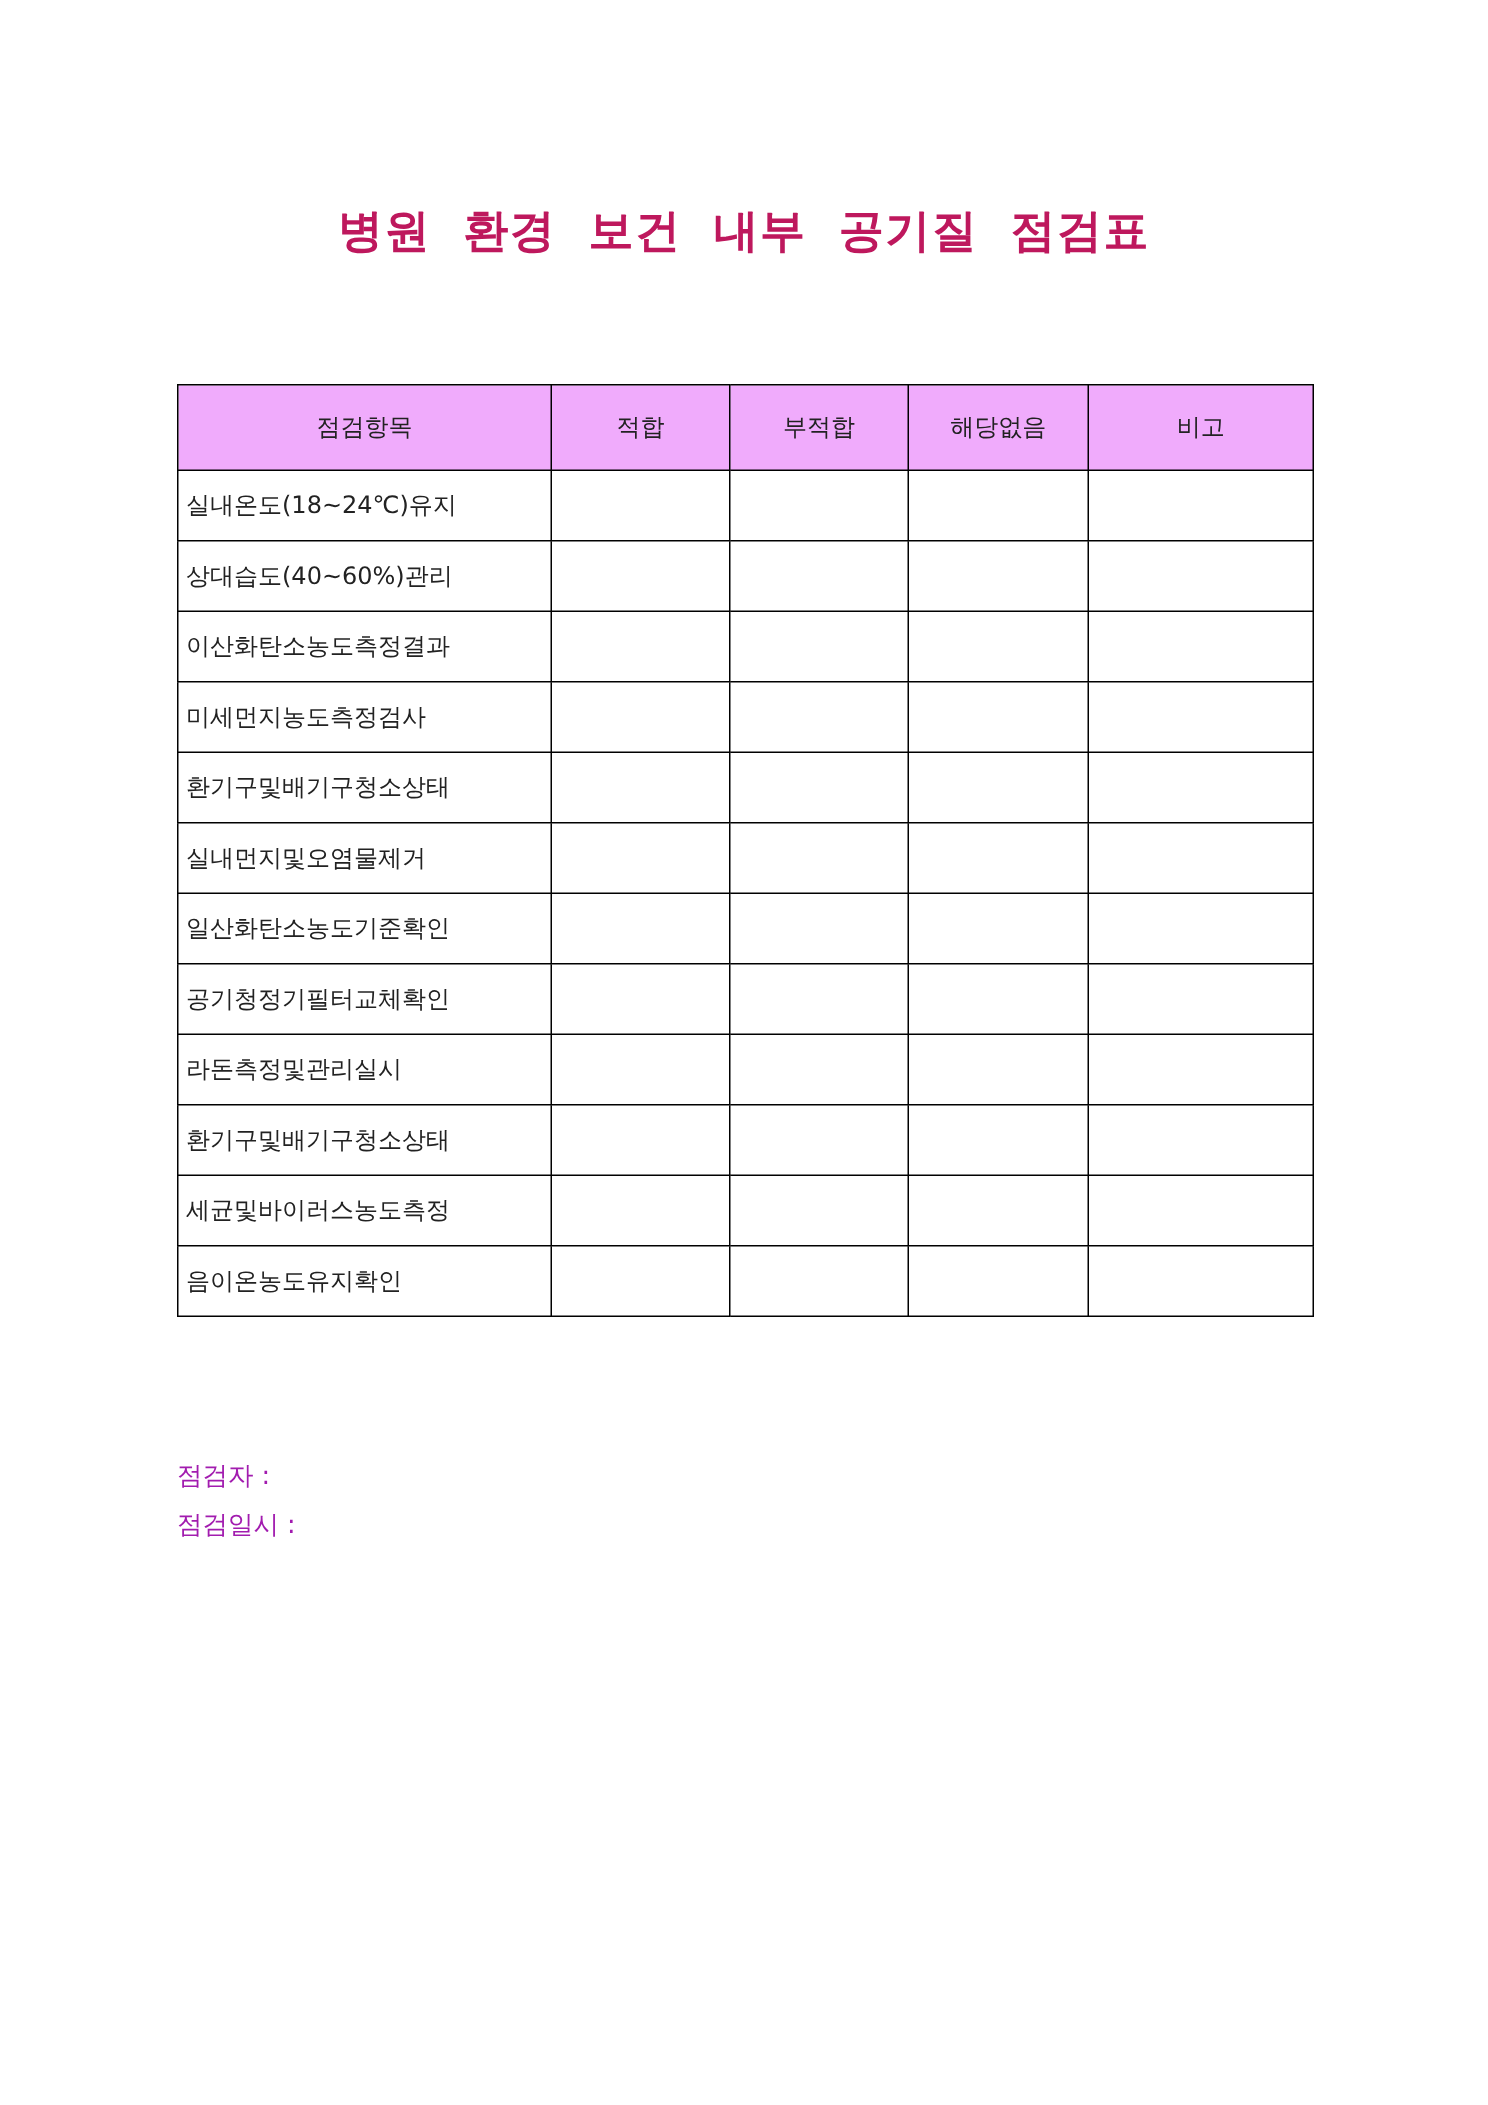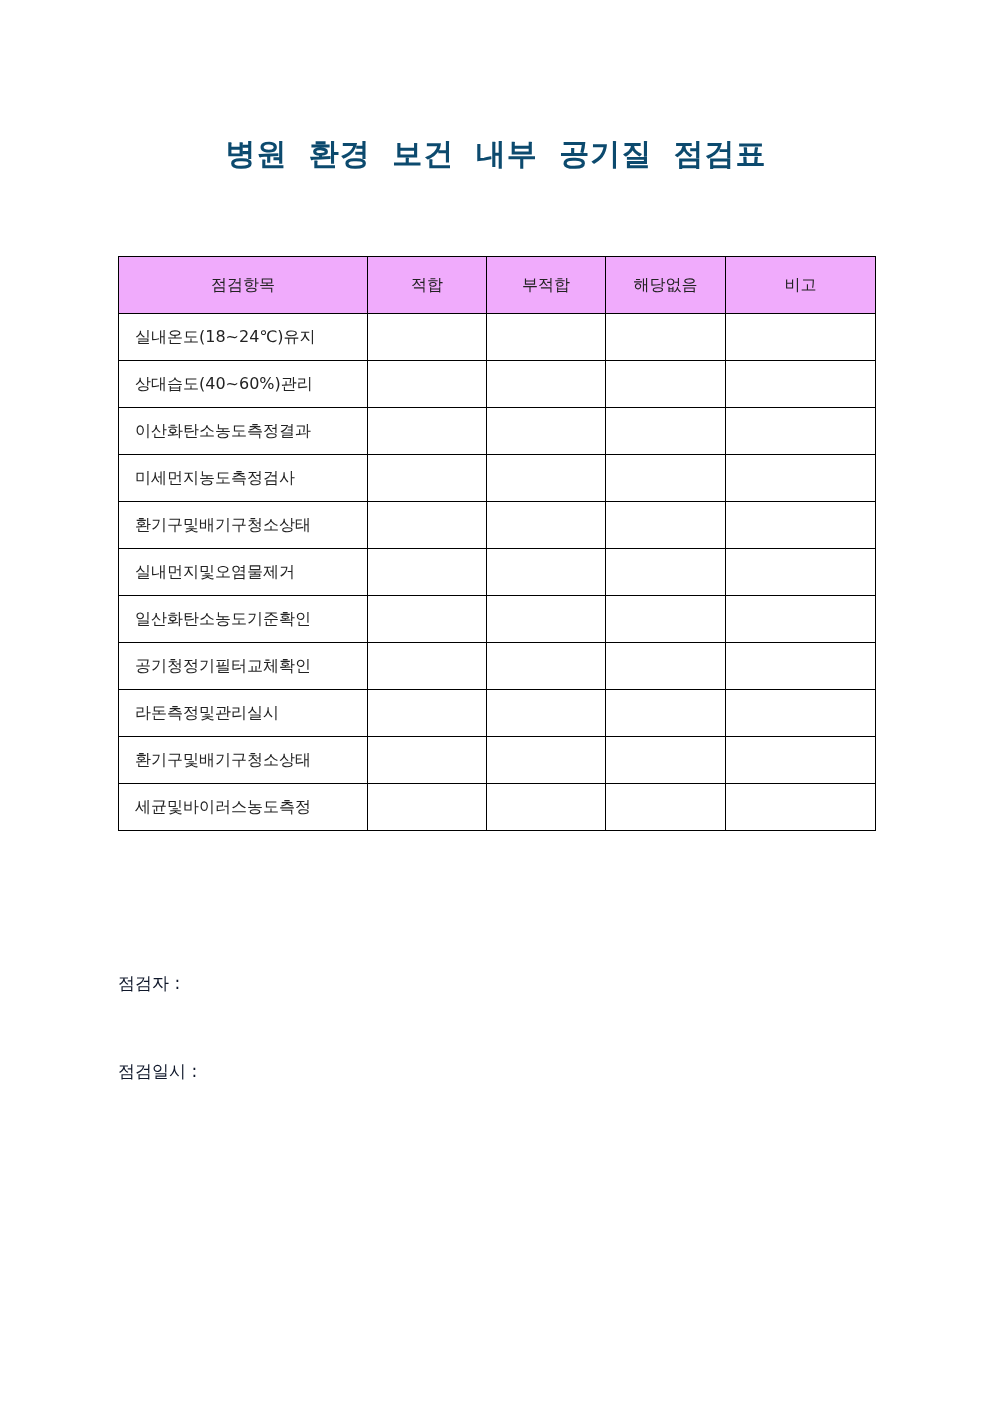--- a/index.html
+++ b/index.html
@@ -18,21 +18,21 @@
     .page-title {
       position: absolute;
       top: 134px;
       left: 0;
       width: 992px;
       text-align: center;
       font-size: 30px;
       font-weight: bold;
       letter-spacing: 1px;
       word-spacing: 10px;
-      color: #0c4a6e;
+      color: #be185d;
     }
     table.checklist {
       position: absolute;
       top: 256px;
       left: 118px;
       width: 757px;
       border-collapse: collapse;
       table-layout: fixed;
     }
     table.checklist th,
@@ -46,32 +46,32 @@
     table.checklist th {
       background: #f0abfc;
       height: 56px;
       text-align: center;
     }
     table.checklist td {
       height: 46px;
       background: #ffffff;
     }
     table.checklist td.item {
-      padding-left: 16px;
+      padding-left: 5px;
       text-align: left;
       white-space: nowrap;
     }
     .footer {
       position: absolute;
       left: 118px;
       font-size: 17px;
-      color: #0f172a;
+      color: #a21caf;
     }
     .footer.inspector { top: 972px; }
-    .footer.date { top: 1060px; }
+    .footer.date { top: 1005px; }
   </style>
 </head>
 <body>
 
 <div class="page-title">병원 환경 보건 내부 공기질 점검표</div>
 
 <table class="checklist">
   <colgroup>
     <col style="width:249px">
     <col style="width:119px">
@@ -159,17 +159,24 @@
       <td></td>
       <td></td>
     </tr>
     <tr>
       <td class="item">세균및바이러스농도측정</td>
       <td></td>
       <td></td>
       <td></td>
       <td></td>
     </tr>
+    <tr>
+      <td class="item">음이온농도유지확인</td>
+      <td></td>
+      <td></td>
+      <td></td>
+      <td></td>
+    </tr>
   </tbody>
 </table>
 
 <div class="footer inspector">점검자 :</div>
 <div class="footer date">점검일시 :</div>
 
 </body></html>

